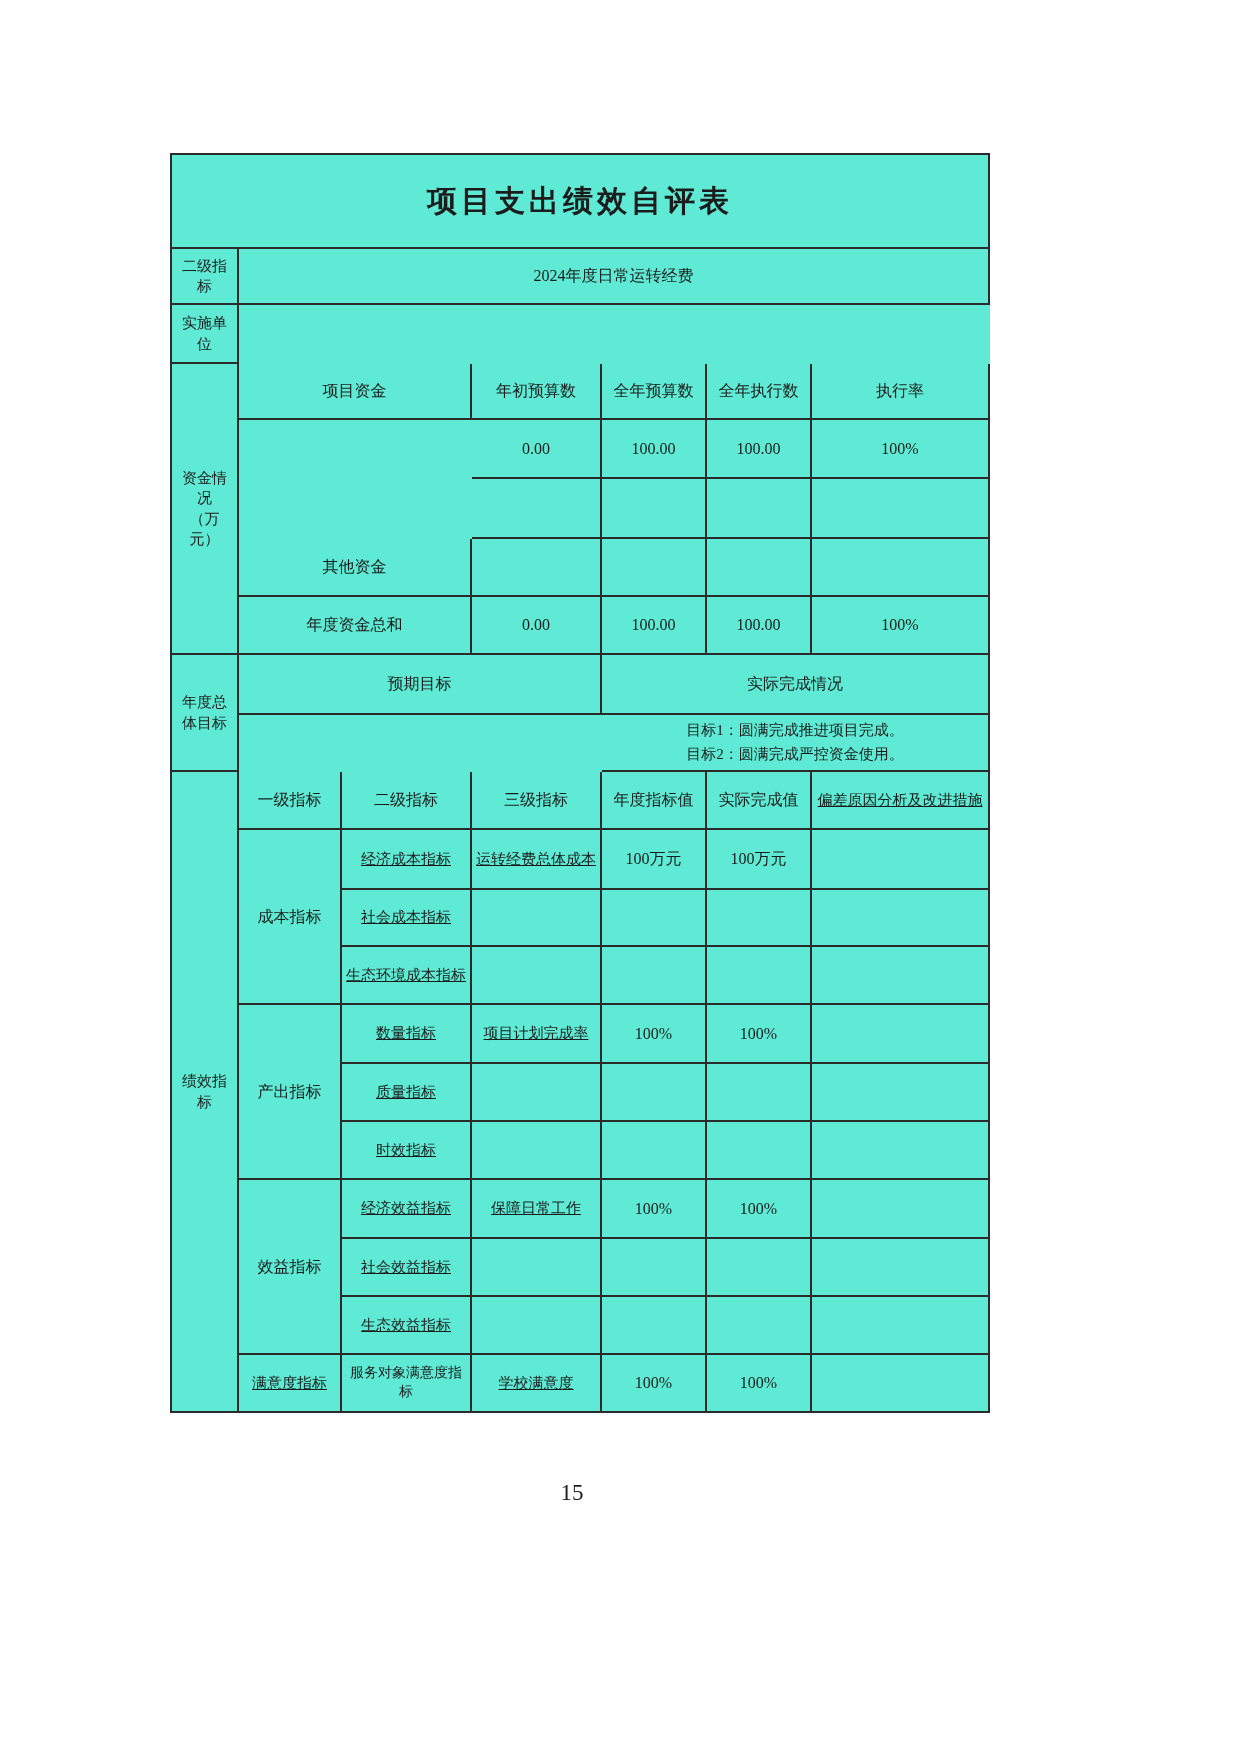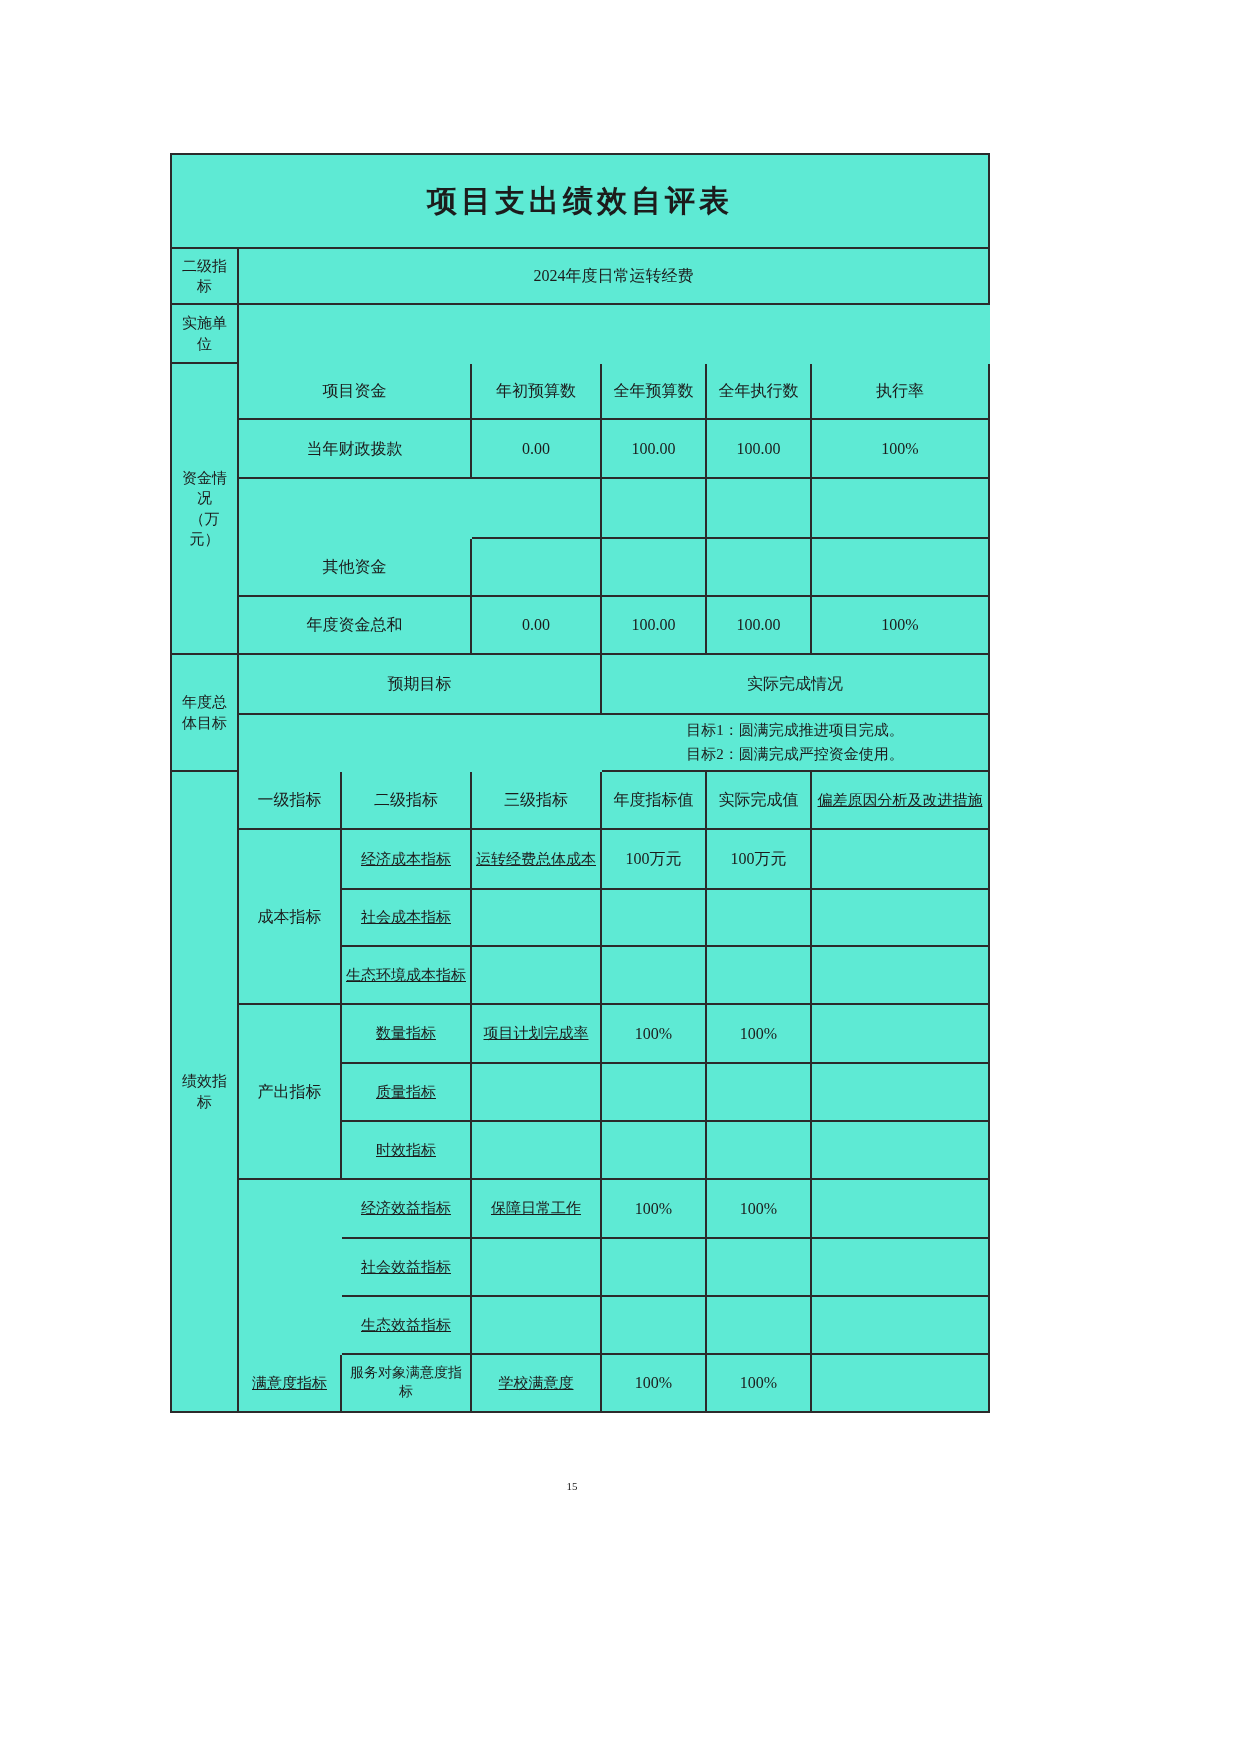--- a/index.html
+++ b/index.html
@@ -26,21 +26,21 @@
     font-weight:bold;font-size:30px;letter-spacing:4px;
   }
   .lab{font-size:15px;}
   .sm{font-size:15px;text-decoration:underline;}
   .xs{font-size:14px;}
   .col{flex-direction:column;}
   .goals{align-items:center;}
   .goals .lines{display:flex;flex-direction:column;align-items:flex-start;text-align:left;font-size:15px;line-height:1.55;}
   .pageno{
     position:absolute;left:0;top:1480px;width:1144px;text-align:center;
-    font-size:11px;
+    font-size:23px;
   }
 </style>
 </head>
 <body>
 
 <div>
   <div class="tbl">
 
     <div class="c title" style="grid-area:1/1/2/8">项目支出绩效自评表</div>
 
@@ -52,21 +52,20 @@
     <div class="c lab col" style="grid-area:4/1/9/2">
       <div>资金情况</div>
       <div>（万元）</div>
     </div>
     <div class="c" style="grid-area:4/2/5/4">项目资金</div>
     <div class="c" style="grid-area:4/4/5/5">年初预算数</div>
     <div class="c" style="grid-area:4/5/5/6">全年预算数</div>
     <div class="c" style="grid-area:4/6/5/7">全年执行数</div>
     <div class="c" style="grid-area:4/7/5/8">执行率</div>
 
-    <div class="c" style="grid-area:5/2/6/4">当年财政拨款</div>
     <div class="c" style="grid-area:5/4/6/5">0.00</div>
     <div class="c" style="grid-area:5/5/6/6">100.00</div>
     <div class="c" style="grid-area:5/6/6/7">100.00</div>
     <div class="c" style="grid-area:5/7/6/8">100%</div>
 
     <div class="c" style="grid-area:6/4/7/5"></div>
     <div class="c" style="grid-area:6/5/7/6"></div>
     <div class="c" style="grid-area:6/6/7/7"></div>
     <div class="c" style="grid-area:6/7/7/8"></div>
 
@@ -131,20 +130,21 @@
     <div class="c" style="grid-area:16/5/17/6"></div>
     <div class="c" style="grid-area:16/6/17/7"></div>
     <div class="c" style="grid-area:16/7/17/8"></div>
 
     <div class="c sm" style="grid-area:17/3/18/4">时效指标</div>
     <div class="c sm" style="grid-area:17/4/18/5"></div>
     <div class="c" style="grid-area:17/5/18/6"></div>
     <div class="c" style="grid-area:17/6/18/7"></div>
     <div class="c" style="grid-area:17/7/18/8"></div>
 
+    <div class="c" style="grid-area:18/2/21/3">效益指标</div>
     <div class="c sm" style="grid-area:18/3/19/4">经济效益指标</div>
     <div class="c sm" style="grid-area:18/4/19/5">保障日常工作</div>
     <div class="c" style="grid-area:18/5/19/6">100%</div>
     <div class="c" style="grid-area:18/6/19/7">100%</div>
     <div class="c" style="grid-area:18/7/19/8"></div>
 
     <div class="c sm" style="grid-area:19/3/20/4">社会效益指标</div>
     <div class="c sm" style="grid-area:19/4/20/5"></div>
     <div class="c" style="grid-area:19/5/20/6"></div>
     <div class="c" style="grid-area:19/6/20/7"></div>

